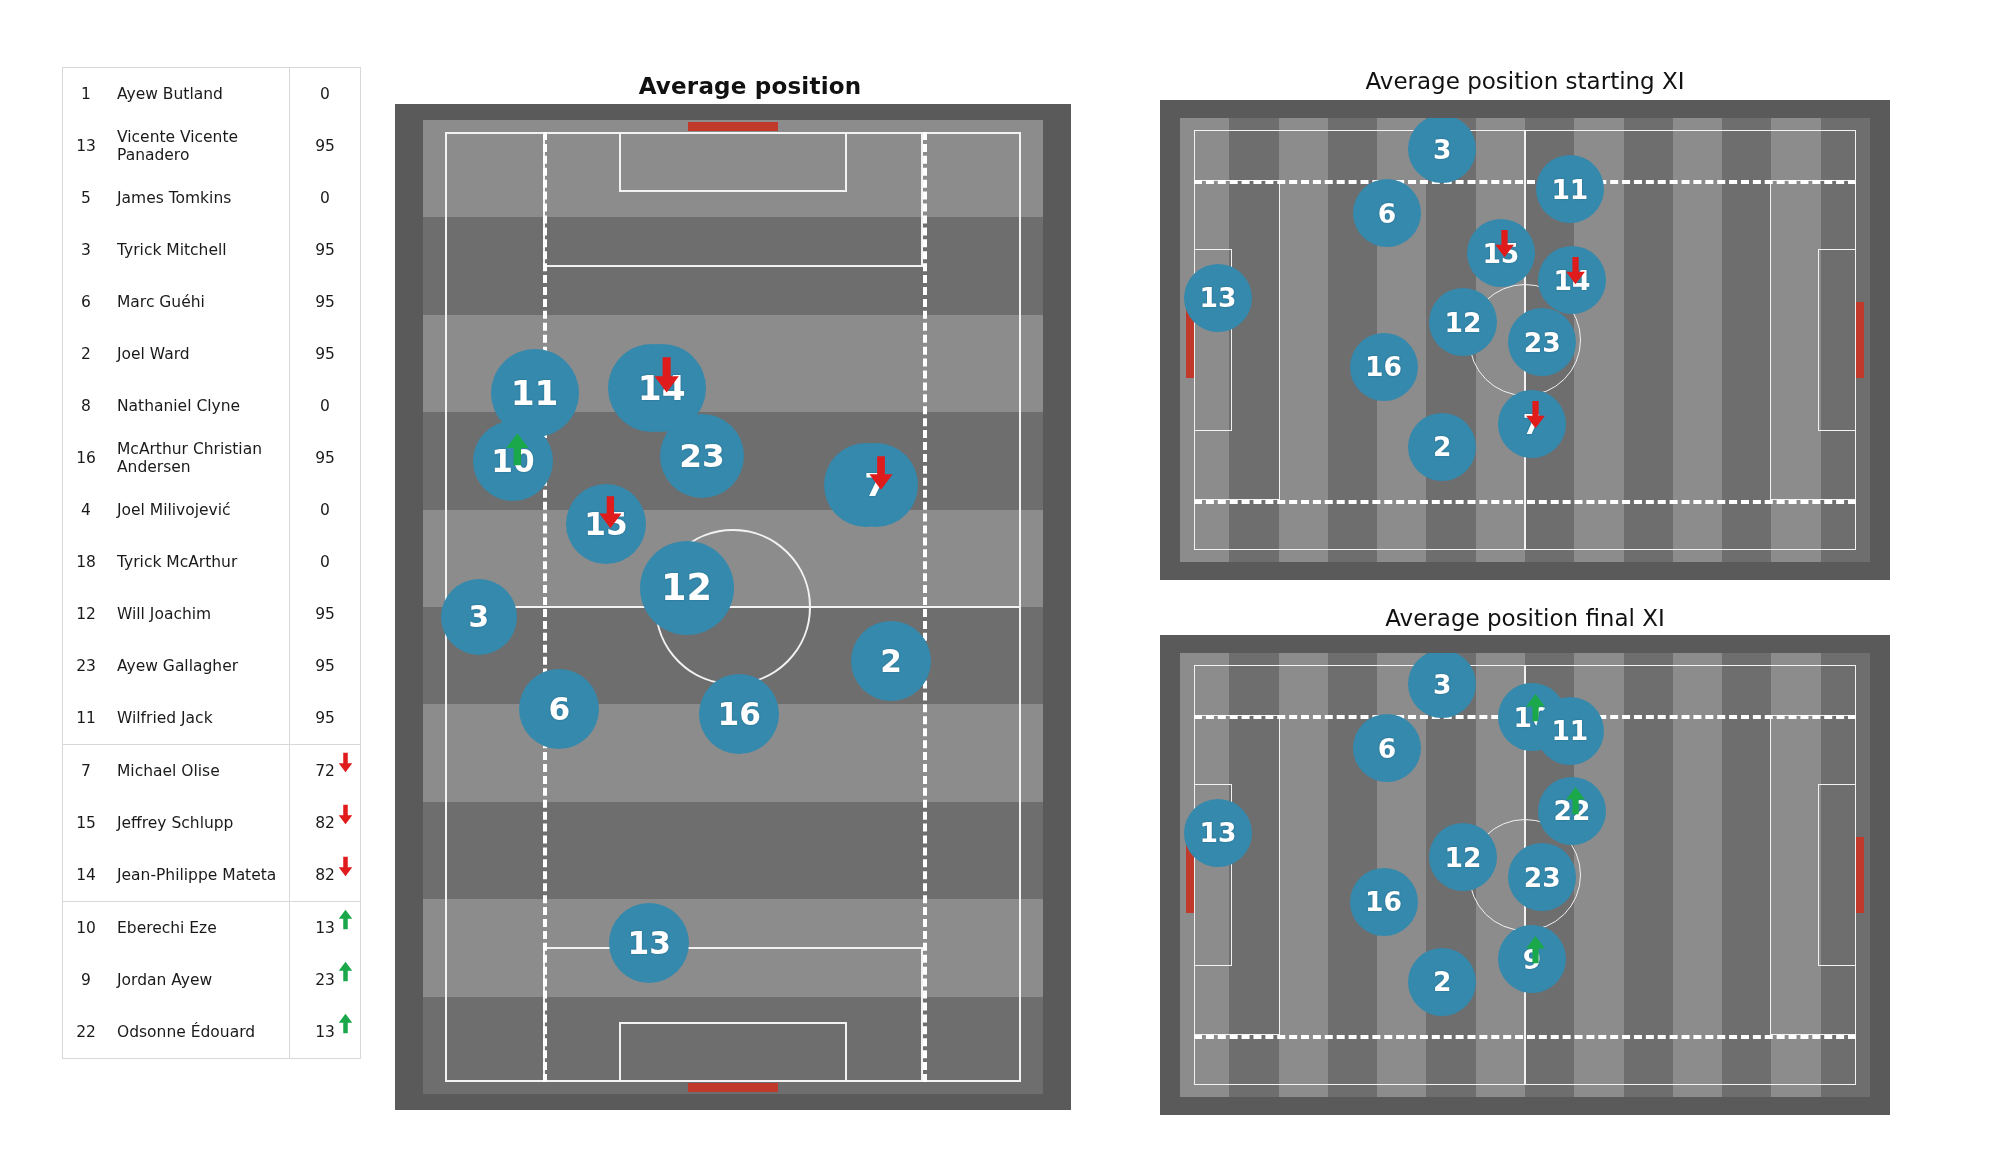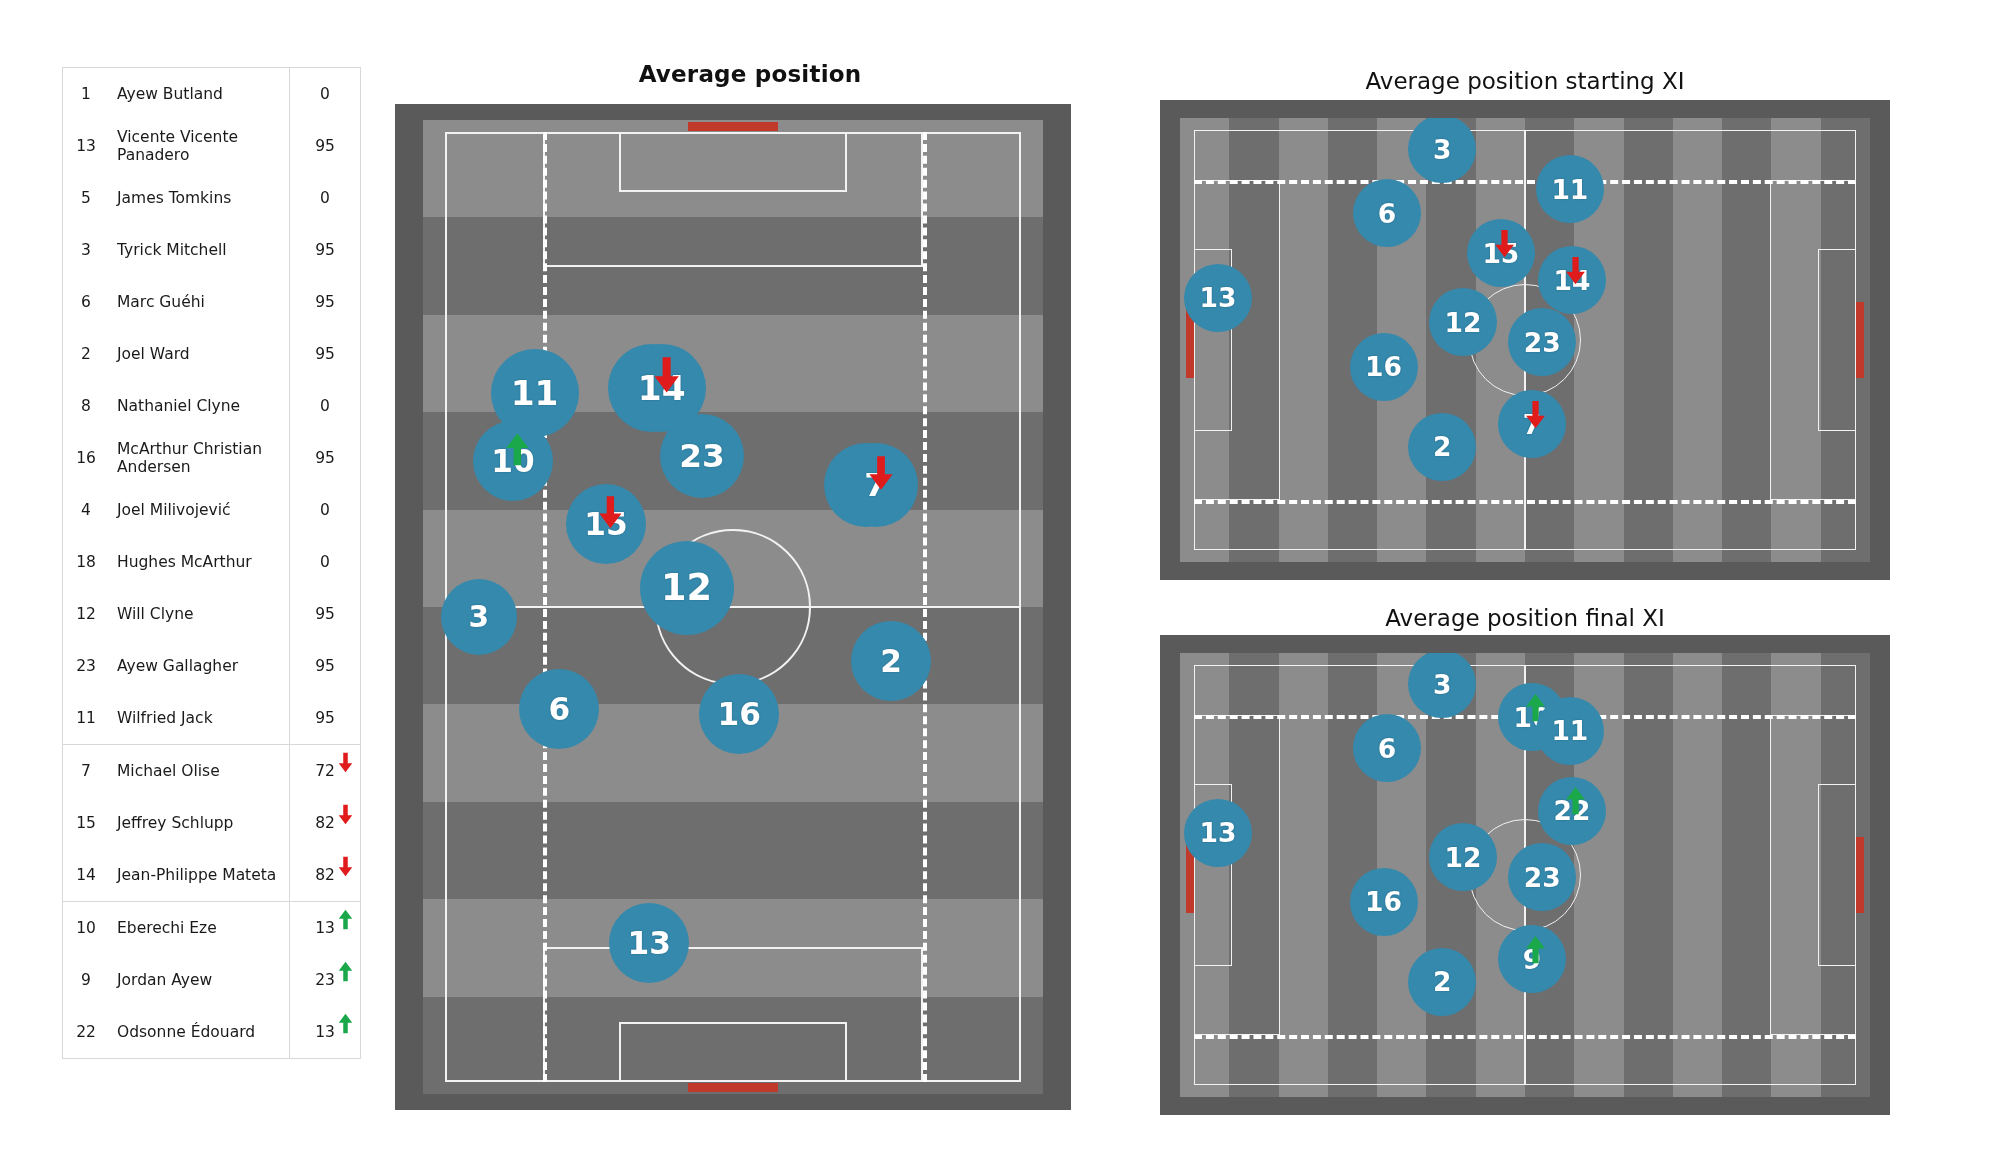--- a/index.html
+++ b/index.html
@@ -77,21 +77,21 @@
   .arrow svg { display:block; width: 15px; height: 21px; }
 
   
   .chart-title {
     position: absolute;
     text-align: center;
     color: #111;
     white-space: nowrap;
   }
   #title-main {
-    left: 400px; top: 61px; width: 700px;
+    left: 400px; top: 73px; width: 700px;
     font-size: 23px; font-weight: bold;
     letter-spacing: 0.2px;
   }
   #title-starting {
     left: 1160px; top: 68px; width: 730px;
     font-size: 23px; font-weight: normal;
   }
   #title-final {
     left: 1160px; top: 605px; width: 730px;
     font-size: 23px; font-weight: normal;
@@ -199,26 +199,26 @@
           <td class="c-name">McArthur Christian Andersen</td>
           <td class="c-min"><span class="min-cell"><span class="min-val">95</span></span></td>
         </tr>
         <tr>
           <td class="c-num">4</td>
           <td class="c-name">Joel Milivojević</td>
           <td class="c-min"><span class="min-cell"><span class="min-val">0</span></span></td>
         </tr>
         <tr>
           <td class="c-num">18</td>
-          <td class="c-name">Hughes McArthur</td>
+          <td class="c-name">Tyrick McArthur</td>
           <td class="c-min"><span class="min-cell"><span class="min-val">0</span></span></td>
         </tr>
         <tr>
           <td class="c-num">12</td>
-          <td class="c-name">Will Clyne</td>
+          <td class="c-name">Will Joachim</td>
           <td class="c-min"><span class="min-cell"><span class="min-val">95</span></span></td>
         </tr>
         <tr>
           <td class="c-num">23</td>
           <td class="c-name">Ayew Gallagher</td>
           <td class="c-min"><span class="min-cell"><span class="min-val">95</span></span></td>
         </tr>
         <tr>
           <td class="c-num">11</td>
           <td class="c-name">Wilfried Jack</td>

